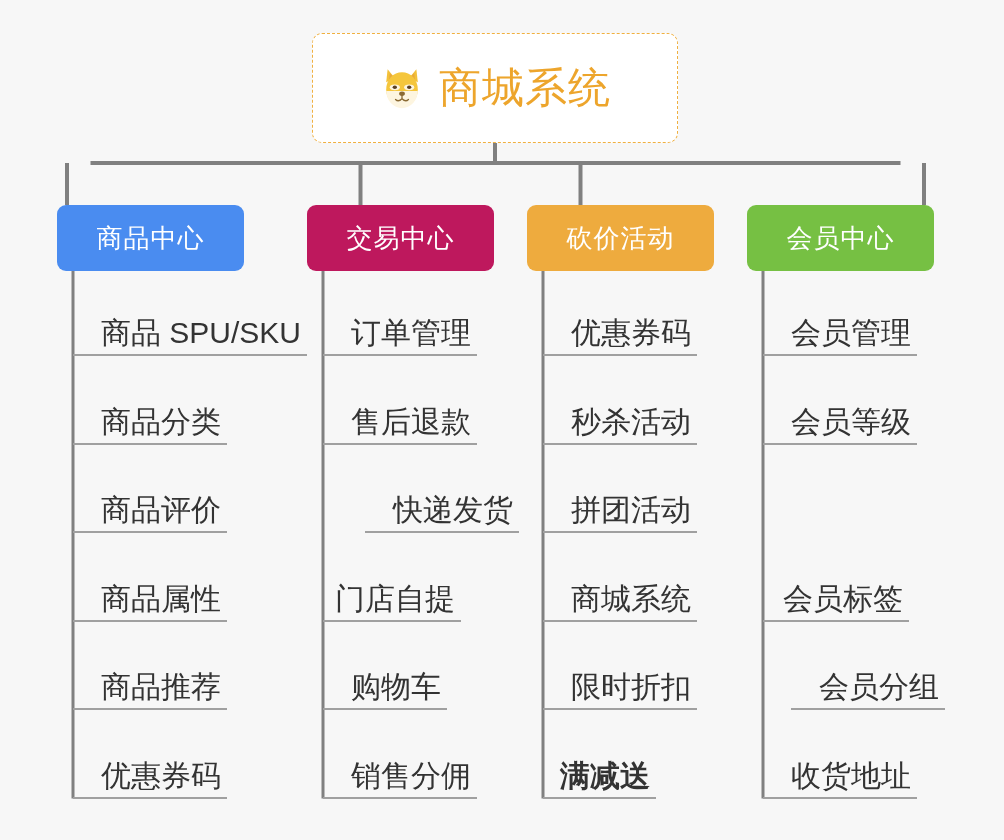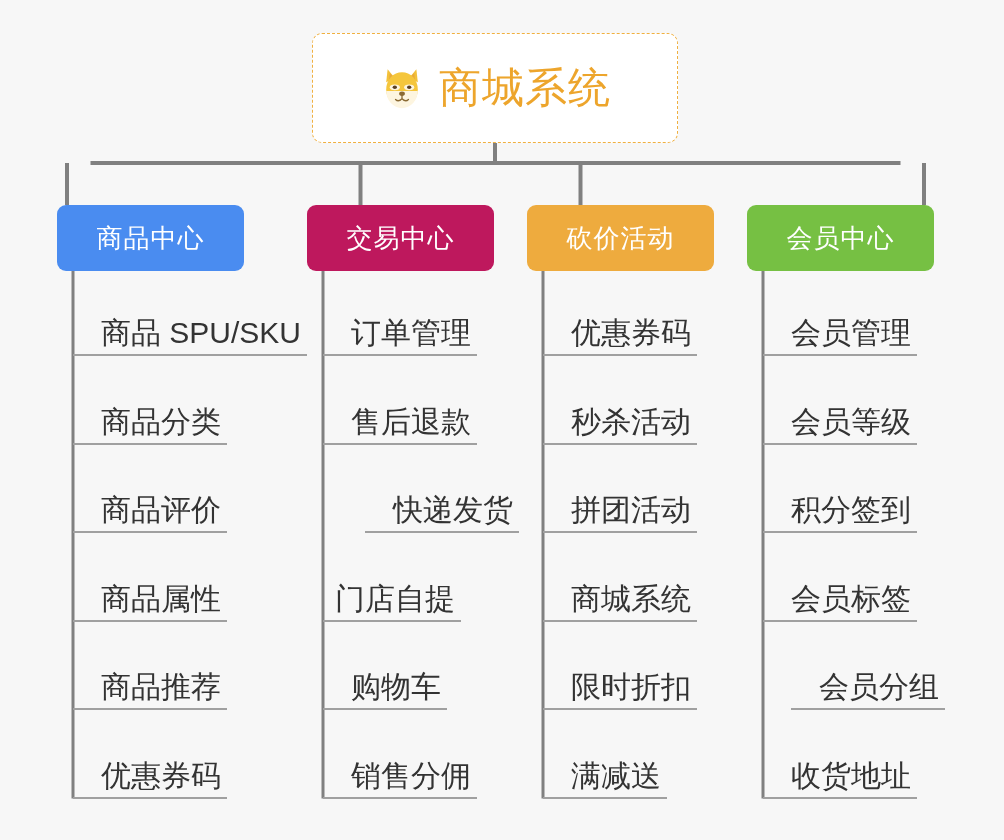--- a/index.html
+++ b/index.html
@@ -185,36 +185,33 @@
     <div class="leaf" style="left: 543px; top: 487px;">
       <span class="leaf-label" style="padding-left: 28px;">拼团活动</span>
     </div>
     <div class="leaf" style="left: 543px; top: 575.5px;">
       <span class="leaf-label" style="padding-left: 28px;">商城系统</span>
     </div>
     <div class="leaf" style="left: 543px; top: 664px;">
       <span class="leaf-label" style="padding-left: 28px;">限时折扣</span>
     </div>
     <div class="leaf" style="left: 543px; top: 752.5px;">
-      <span class="leaf-label" style="padding-left: 28px;">满减送</span>
+      <span class="leaf-label" style="padding-left: 17px; font-weight: bold;">满减送</span>
     </div>
     <div class="cat-header" style="left: 747px; top: 205px; width: 187px; background: rgb(118, 192, 67);">
       <span>会员中心</span>
     </div>
     <div class="leaf" style="left: 763px; top: 310px;">
       <span class="leaf-label" style="padding-left: 28px;">会员管理</span>
     </div>
     <div class="leaf" style="left: 763px; top: 398.5px;">
       <span class="leaf-label" style="padding-left: 28px; margin-top: 8px;">会员等级</span>
     </div>
-    <div class="leaf" style="left: 763px; top: 487px;">
-      <span class="leaf-label" style="padding-left: 28px;">积分签到</span>
-    </div>
     <div class="leaf" style="left: 763px; top: 575.5px;">
-      <span class="leaf-label" style="padding-left: 28px; margin-top: 22px;">会员标签</span>
+      <span class="leaf-label" style="padding-left: 20px; margin-top: 22px;">会员标签</span>
     </div>
     <div class="leaf" style="left: 763px; top: 664px; margin-left: 28px;">
       <span class="leaf-label" style="padding-left: 28px;">会员分组</span>
     </div>
     <div class="leaf" style="left: 763px; top: 752.5px;">
       <span class="leaf-label" style="padding-left: 28px;">收货地址</span>
     </div>
   </div>
 
 </body></html>

